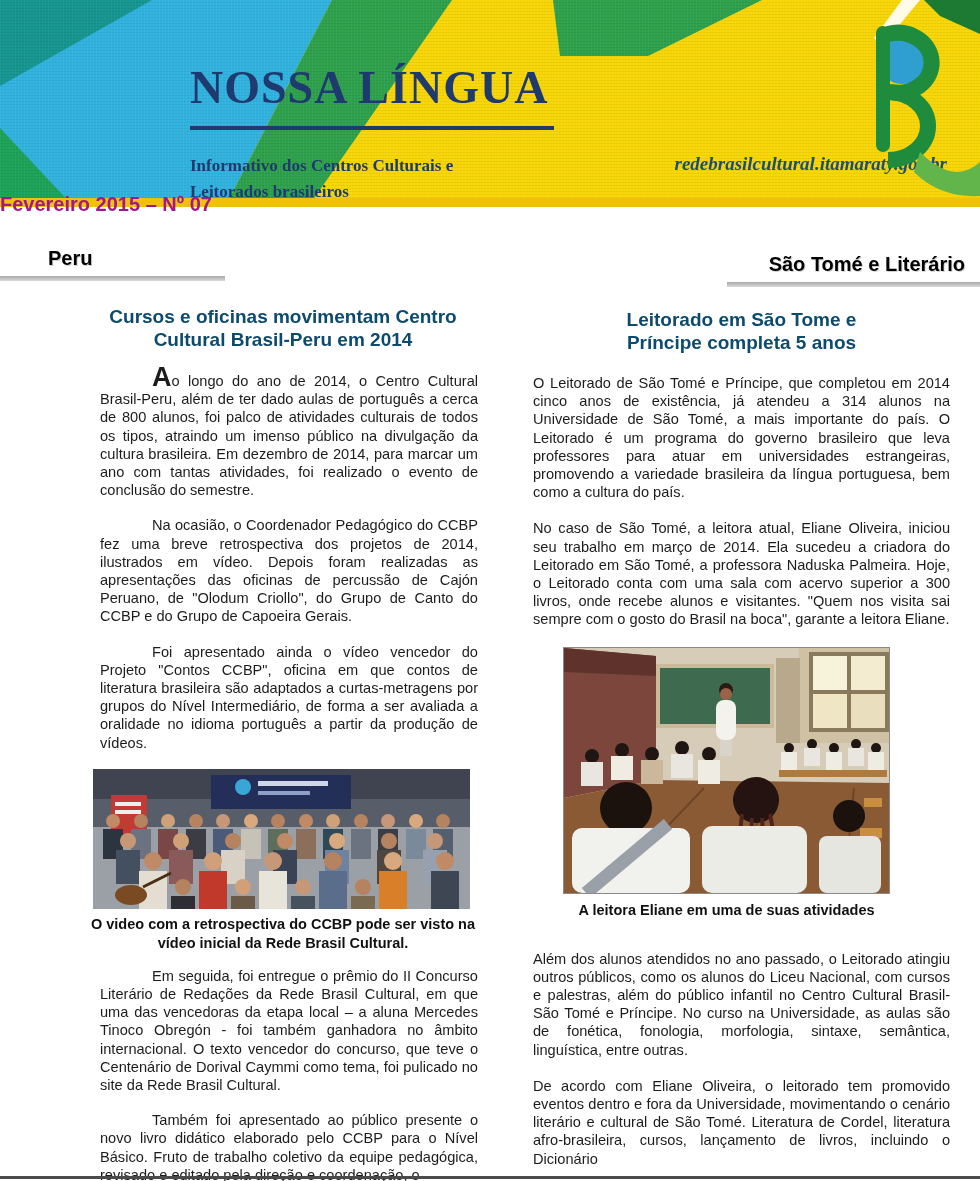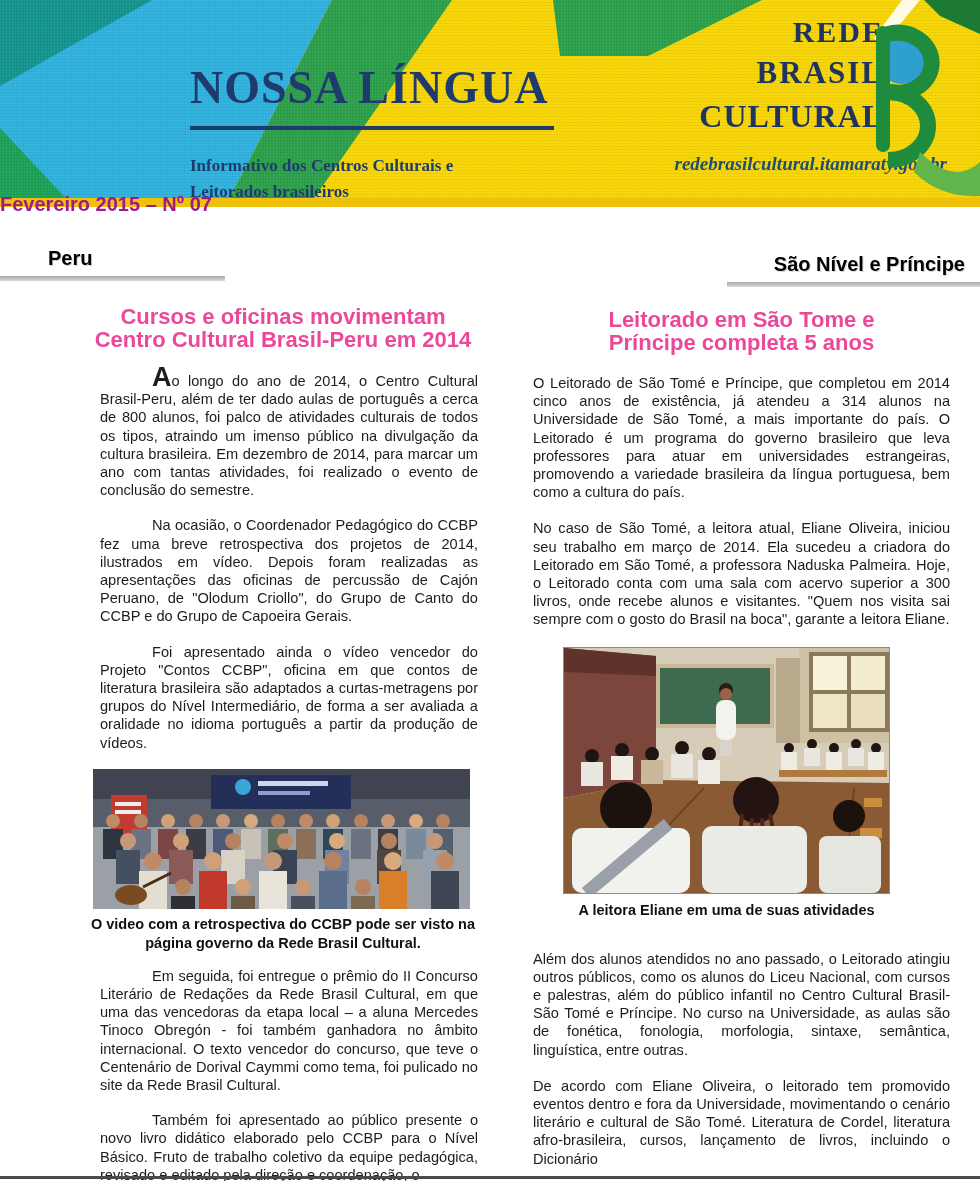--- a/index.html
+++ b/index.html
@@ -41,21 +41,21 @@
   
   .sec-label{position:absolute;font-size:20px;font-weight:bold;color:#000000;
      text-shadow:1px 1px 0 rgba(0,0,0,.18);}
   .peru-label{left:48px;top:247px;}
   .stp-label{right:15px;top:253px;}
   .sec-bar{position:absolute;height:5px;background:linear-gradient(#a9a9a9,#d9d9d9);}
   .peru-bar{left:0;top:276px;width:225px;}
   .stp-bar{left:727px;top:282px;width:253px;}
 
   
-  .atitle{position:absolute;text-align:center;font-weight:bold;font-size:22px;line-height:23px;color:#ec4899;}
+  .atitle{position:absolute;text-align:center;font-weight:bold;font-size:19px;line-height:23px;color:#0c4a6e;}
   .atitle-left{left:88px;top:305px;width:390px;}
   .atitle-left span{display:inline-block;max-width:380px;}
   .atitle-right{left:533px;top:308px;width:417px;}
   .atitle-right span{display:inline-block;max-width:300px;}
 
   .colbody{position:absolute;font-size:14.6px;line-height:18.2px;text-align:justify;}
   .col-left{left:88px;top:372px;width:390px;}
   .col-right{left:533px;top:374px;width:417px;}
   .col-left p{margin:0 0 17px 12px;text-indent:52px;}
   .col-right p{margin:0 0 18px 0;text-indent:0;}
@@ -86,46 +86,41 @@
     <div class="tex"></div>
 
     <div class="masthead">
       <h1>NOSSA LÍNGUA</h1>
     </div>
     <div class="subtitle">
       <div>Informativo dos Centros Culturais e</div>
       <div>Leitorados brasileiros</div>
     </div>
 
-    <div class="logo-block">
-      <div class="logo-l1">REDE</div>
-      <div class="logo-l2">BRASIL</div>
-      <div class="logo-l3">CULTURAL</div>
-    </div>
     <div class="logo-url">redebrasilcultural.itamaraty.gov.br</div>
 
     <svg class="bmark" width="118" height="200" viewBox="0 0 118 200">
       <polygon points="62,0 118,0 118,34 78,16" fill="#1d7a33"></polygon>
       <polygon points="40,0 58,0 20,46 12,38" fill="#ffffff" opacity="0.9"></polygon>
       <circle cx="40" cy="60" r="24" fill="#2f9fd0"></circle>
       <rect x="14" y="26" width="14" height="126" rx="7" fill="#1e8c3c"></rect>
       <path d="M26,34 a34,30 0 1 1 2,58" fill="none" stroke="#1e8c3c" stroke-width="16"></path>
       <path d="M26,92 a40,34 0 1 1 0,68" fill="none" stroke="#1e8c3c" stroke-width="16"></path>
       <path d="M58,152 Q92,186 118,162 L118,196 Q78,198 52,172 Z" fill="#62b54a"></path>
     </svg>
 
     <div class="art-goldstrip"></div>
   </div>
 
   <div class="issue">Fevereiro 2015 – Nº 07</div>
 
   <div class="sec-label peru-label">Peru</div>
   <div class="sec-bar peru-bar"></div>
 
-  <div class="sec-label stp-label">São Nível e Príncipe</div>
+  <div class="sec-label stp-label">São Tomé e Literário</div>
   <div class="sec-bar stp-bar"></div>
 
   <div class="atitle atitle-left">
     <span>Cursos e oficinas movimentam Centro Cultural Brasil-Peru em 2014</span>
   </div>
   <div class="atitle atitle-right">
     <span>Leitorado em São Tome e Príncipe completa 5 anos</span>
   </div>
 
   <div class="colbody col-left">
@@ -205,21 +200,21 @@
           <rect x="78" y="127" width="24" height="13" fill="#2e2e34"></rect>
         <circle cx="150" cy="118" r="8" fill="#d0a078"></circle>
           <rect x="138" y="127" width="24" height="13" fill="#6b5a48"></rect>
         <circle cx="210" cy="118" r="8" fill="#c79877"></circle>
           <rect x="198" y="127" width="24" height="13" fill="#46525e"></rect>
         <circle cx="270" cy="118" r="8" fill="#b5835f"></circle>
           <rect x="258" y="127" width="24" height="13" fill="#7a6a52"></rect>
         <ellipse cx="38" cy="126" rx="16" ry="10" fill="#7a4a22"></ellipse>
         <line x1="50" y1="118" x2="78" y2="104" stroke="#4a2d12" stroke-width="3"></line>
       </svg>
-      <figcaption>O video com a retrospectiva do CCBP pode ser visto na página governo da Rede Brasil Cultural.</figcaption>
+      <figcaption>O video com a retrospectiva do CCBP pode ser visto na vídeo inicial da Rede Brasil Cultural.</figcaption>
     </figure>
 
     <p>Em seguida, foi entregue o prêmio do II Concurso Literário de Redações da Rede Brasil Cultural, em que uma das vencedoras da etapa local – a aluna Mercedes Tinoco Obregón - foi também ganhadora no âmbito internacional. O texto vencedor do concurso, que teve o Centenário de Dorival Caymmi como tema, foi pulicado no site da Rede Brasil Cultural.</p>
     <p>Também foi apresentado ao público presente o novo livro didático elaborado pelo CCBP para o Nível Básico. Fruto de trabalho coletivo da equipe pedagógica, revisado e editado pela direção e coordenação, o</p>
   </div>
 
   <div class="colbody col-right">
     <p>O Leitorado de São Tomé e Príncipe, que completou em 2014 cinco anos de existência, já atendeu a 314 alunos na Universidade de São Tomé, a mais importante do país. O Leitorado é um programa do governo brasileiro que leva professores para atuar em universidades estrangeiras, promovendo a variedade brasileira da língua portuguesa, bem como a cultura do país.</p>
     <p>No caso de São Tomé, a leitora atual, Eliane Oliveira, iniciou seu trabalho em março de 2014. Ela sucedeu a criadora do Leitorado em São Tomé, a professora Naduska Palmeira. Hoje, o Leitorado conta com uma sala com acervo superior a 300 livros, onde recebe alunos e visitantes. "Quem nos visita sai sempre com o gosto do Brasil na boca", garante a leitora Eliane.</p>
 

